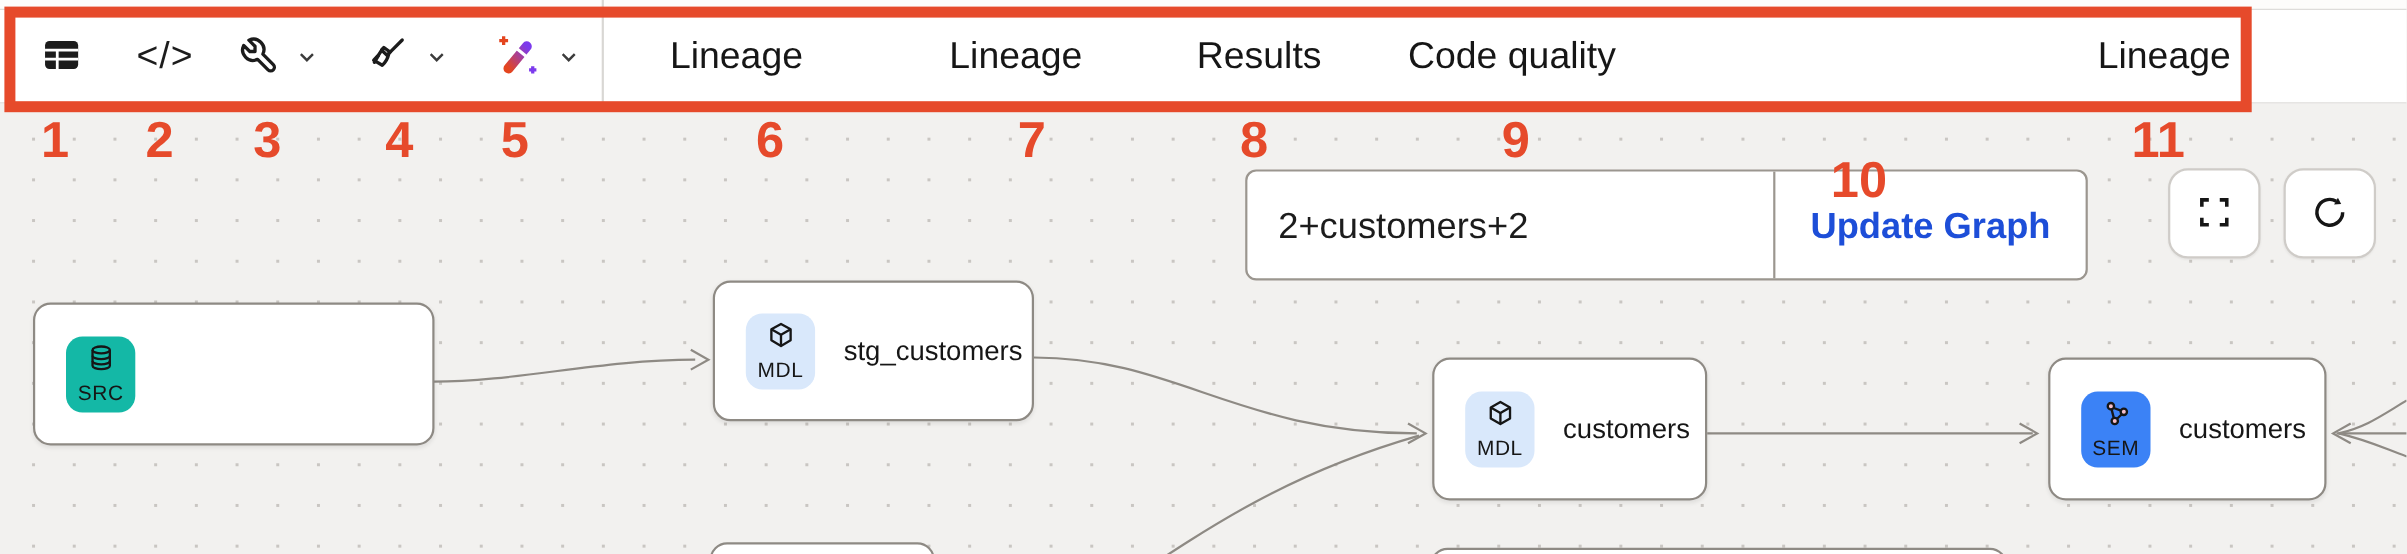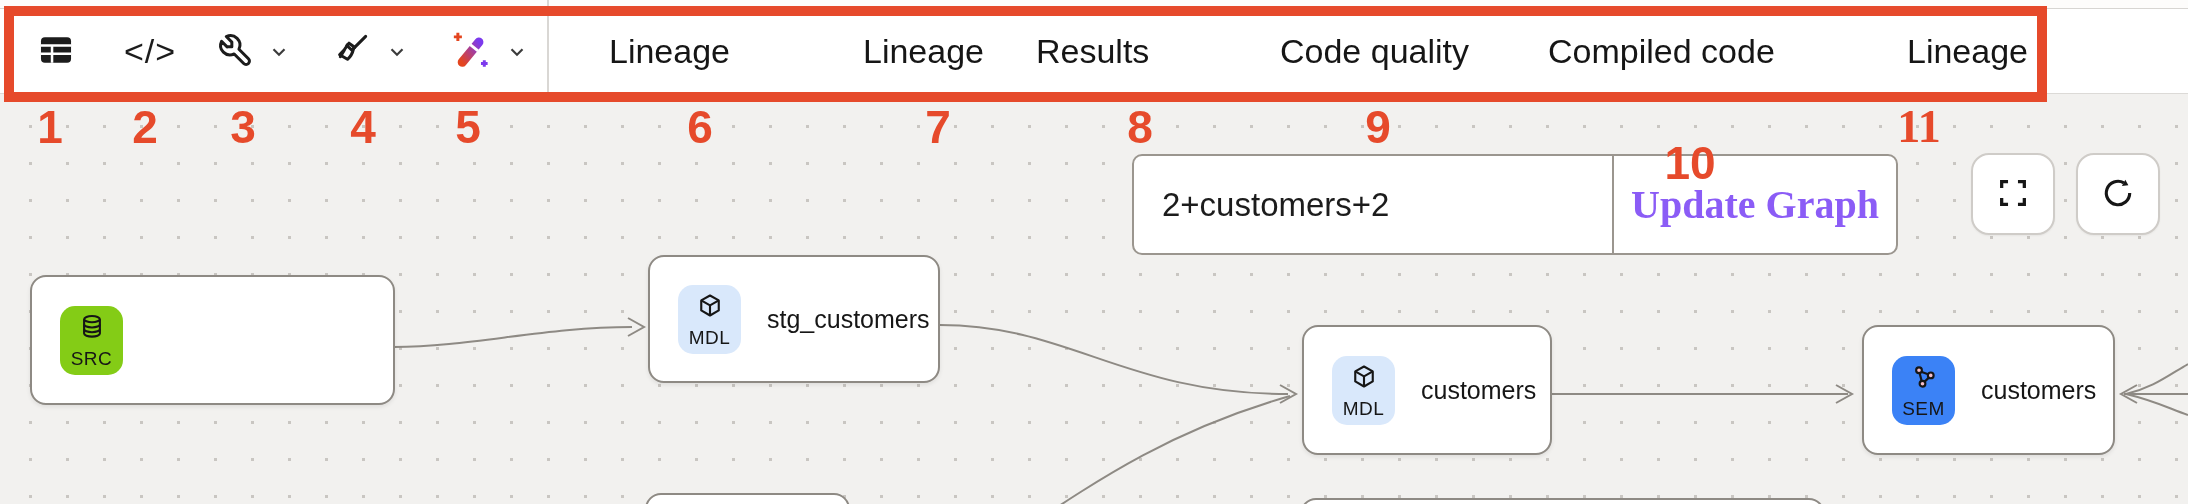--- a/index.html
+++ b/index.html
@@ -29,36 +29,36 @@
   
   #red-frame { position:absolute; left:4px; top:6px; width:2043px; height:96px; border:10px solid #e64a2b; z-index:30; pointer-events:none; }
   .num { position:absolute; top:100px; transform:translateX(-50%); font-size:46px; font-weight:700; color:#e64a2b; z-index:31; }
 
   
   #filter-box { position:absolute; left:1132px; top:154px; width:766px; height:101px; background:#fff;
     border:2px solid #9b968f; border-radius:10px; display:flex; align-items:stretch; z-index:5; }
   #filter-input { flex:1; border:none; outline:none; background:transparent; font-family:"Liberation Sans",sans-serif;
     font-size:33px; color:#1c1c1c; padding:0 0 0 28px; }
   #filter-divider { width:2px; background:#9b968f; }
-  #update-graph { width:282px; border:none; background:transparent; font-family:Liberation Serif, serif;
-    font-size:40px; font-weight:700; color:#8b5cf6; cursor:pointer; }
+  #update-graph { width:282px; border:none; background:transparent; font-family:Liberation Sans, sans-serif;
+    font-size:33px; font-weight:700; color:#1d4ed8; cursor:pointer; }
 
   .sq-btn { position:absolute; top:153px; width:84px; height:82px; background:#fff; border:2px solid #cfccc8;
     border-radius:18px; display:flex; align-items:center; justify-content:center; cursor:pointer; z-index:5;
     box-shadow:0 1px 2px rgba(0,0,0,.05); }
   #fit-btn { left:1971px; }
   #refresh-btn { left:2076px; }
 
   
   .node { position:absolute; background:#fff; border:2px solid #8e8a84; border-radius:16px;
     box-shadow:0 2px 4px rgba(0,0,0,.08); display:flex; align-items:center; padding-left:28px; gap:26px;
     cursor:pointer; z-index:4; }
   .badge { width:63px; height:69px; border-radius:15px; display:flex; flex-direction:column;
     align-items:center; justify-content:center; flex:0 0 auto; }
-  .badge-src { background:#84cc16; }
+  .badge-src { background:#14b8a6; }
   .badge-mdl { background:#d9e8fb; }
   .badge-sem { background:#3b82f6; }
   .badge-type { font-size:19px; font-weight:500; color:#161616; line-height:1; margin-top:2px; letter-spacing:.5px; }
   .node-label { font-size:25px; color:#161616; white-space:nowrap; }
   .node-partial { position:absolute; background:#fff; border:2px solid #8e8a84; border-radius:16px; z-index:4; cursor:pointer; }
 
   #edges { position:absolute; left:0; top:0; width:2188px; height:504px; z-index:2; pointer-events:none; }
 </style>
 </head>
 <body>
@@ -130,40 +130,39 @@
       </span>
       <span class="chev">
         <svg width="22" height="22" viewBox="0 0 20 20" fill="none" stroke="#3c3c3c" stroke-width="2">
             <path d="M5 7.5 L10 12.5 L15 7.5"></path>
           </svg>
       </span>
     </button>
 
     <div class="tab" style="left:609px;">Lineage</div>
     <div class="tab" style="left:863px;">Lineage</div>
-    <div class="tab" style="left:1036px;text-align:right;">Results</div>
+    <div class="tab" style="left:1088px;text-align:right;">Results</div>
     <div class="tab" style="left:1280px;">Code quality</div>
-    <div class="tab" style="left:1548px;">Compiled code</div>
     <div class="tab" style="left:1863px;margin-left:44px;">Lineage</div>
   </div>
 
   <div class="pane-divider"></div>
 
   <div id="red-frame"></div>
   <span class="num" style="left:50px;">1</span>
   <span class="num" style="left:145px;">2</span>
   <span class="num" style="left:243px;">3</span>
   <span class="num" style="left:363px;">4</span>
   <span class="num" style="left:468px;">5</span>
   <span class="num" style="left:700px;">6</span>
   <span class="num" style="left:938px;">7</span>
   <span class="num" style="left:1140px;">8</span>
   <span class="num" style="left:1378px;">9</span>
   <span class="num" style="left:1690px;margin-top:36px;">10</span>
-  <span class="num" style="left:1919px;font-family:Liberation Serif, serif;">11</span>
+  <span class="num" style="left:1962px;">11</span>
 
   <svg id="edges">
     <g stroke="#8e8a84" stroke-width="2" fill="none">
       <path d="M394 347 C470 347 545 327 632 327"></path>
       <path d="M628 318 L644 327 L628 336"></path>
       <path d="M940 325 C1070 325 1125 394 1288 394"></path>
       <path d="M1000 545 C1095 482 1165 432 1290 396"></path>
       <path d="M1280 385 L1296 394 L1280 403"></path>
       <path d="M1552 394 L1848 394"></path>
       <path d="M1836 385 L1852 394 L1836 403"></path>

